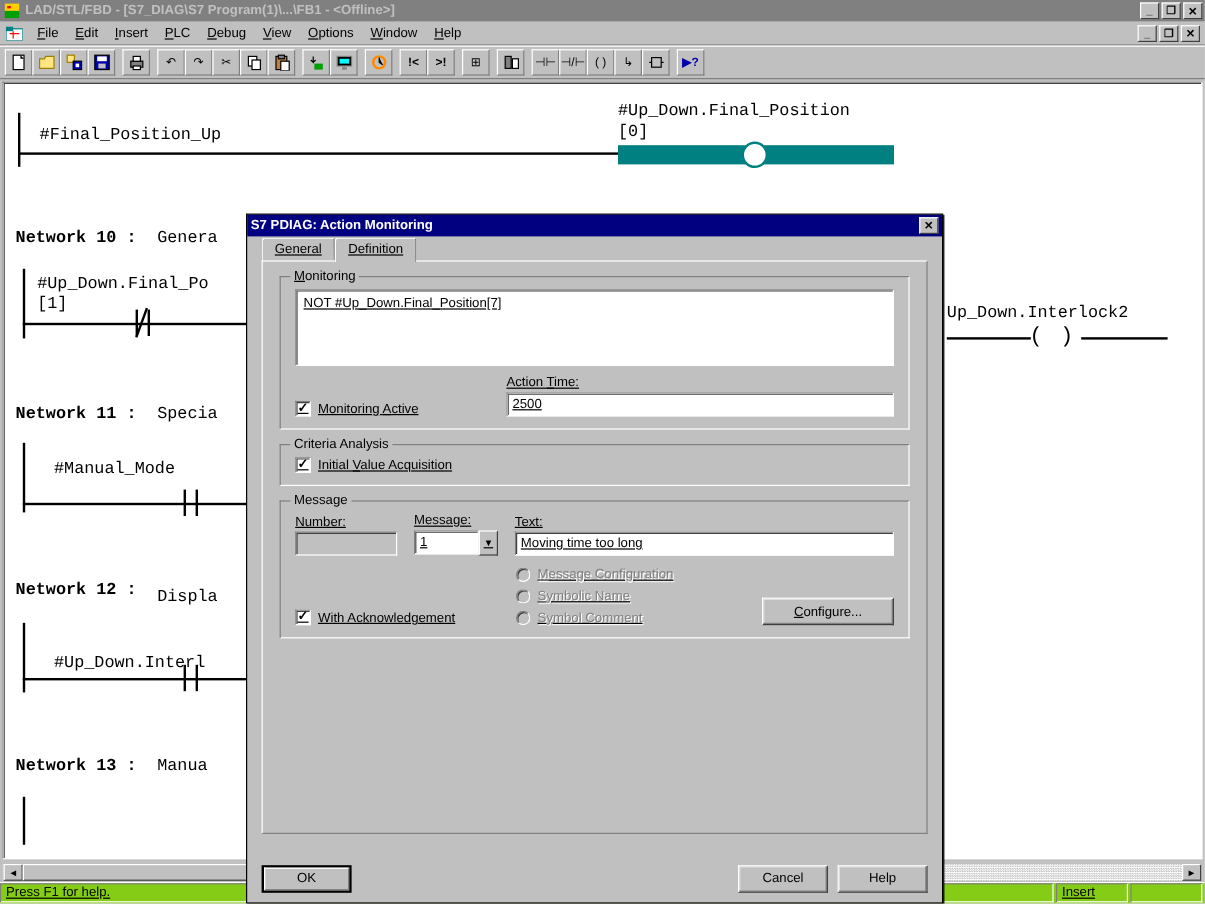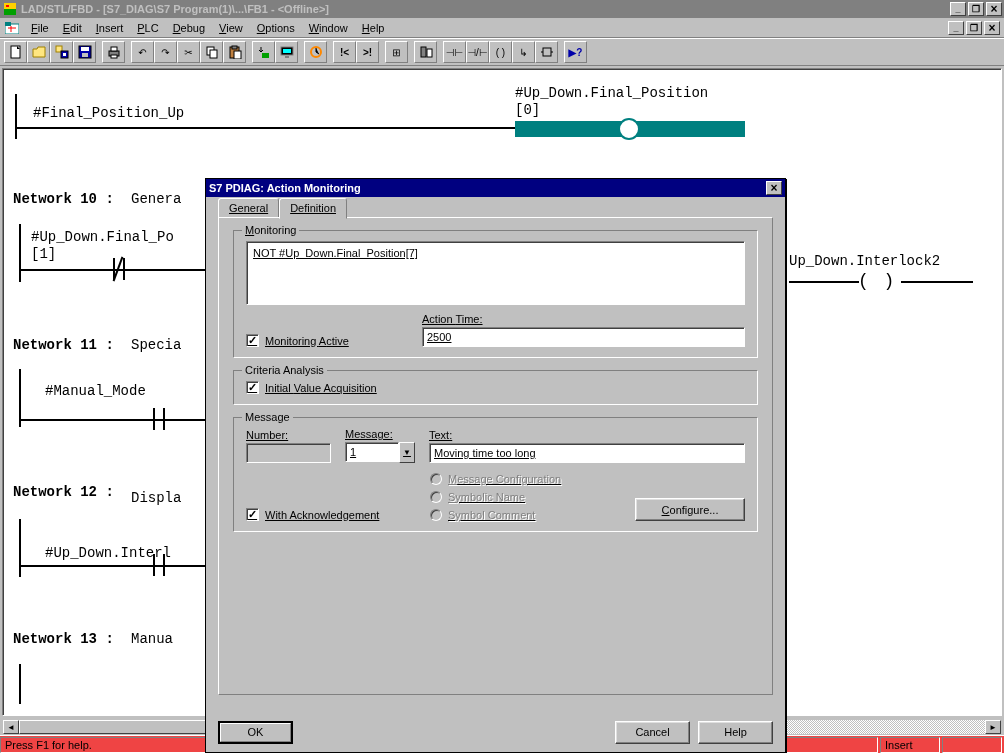--- a/index.html
+++ b/index.html
@@ -28,21 +28,21 @@
   .editor-area { position: relative; background: #fff; border: 1px solid; border-color: #808080 #fff #fff #808080; box-shadow: inset 1px 1px 0 #404040; margin: 2px 2px 14px 2px; height: 648px; overflow: hidden; font-family: "Courier New", monospace; font-size: 14px; }
   .editor-area .mono { font-family: "Courier New", monospace; font-size:14px; }
   .net-line { position:absolute; height:2px; background:#000; }
   .net-vline { position:absolute; width:2px; background:#000; }
   .net-contact { position:absolute; border:2px solid #000; border-top:none; border-bottom:none; width:12px; height:22px; }
   .teal-bar { position:absolute; background:#008080; height:16px; }
   .teal-circle { position:absolute; width:22px; height:22px; border:2px solid #008080; border-radius:50%; background:#fff; }
   .coil { position:absolute; font-family:"Courier New",monospace; font-size:18px; letter-spacing:2px; }
 
   
-  .statusbar { position:absolute; bottom:0; left:0; right:0; height:18px; background:#ef4444; border-top:1px solid #fff; display:flex; align-items:center; font-size:11px; }
+  .statusbar { position:absolute; bottom:0; left:0; right:0; height:18px; background:#84cc16; border-top:1px solid #fff; display:flex; font-size:11px;text-decoration:underline; }
   .statusbar .pane { border:1px solid; border-color:#808080 #fff #fff #808080; height:16px; padding:0 4px; display:inline-flex; align-items:center; margin-right:2px; }
 
   
   .dialog { position:absolute; left:205px; top:178px; width:581px; height:575px; background:#c0c0c0; border:1px solid #000; box-shadow: 1px 1px 0 #000; display:flex; flex-direction:column; }
   .dialog-title { height:18px; background:#000080; color:#fff; font-weight:bold; display:flex; align-items:center; padding:0 3px; }
   .dialog-title .sp { flex:1; }
   .dialog-title .dclose { width:16px; height:14px; background:#c0c0c0; border:1px solid; border-color:#fff #404040 #404040 #fff; display:inline-flex; align-items:center; justify-content:center; color:#000; font-size:12px; font-weight:bold; }
   .dialog-body { flex:1; padding:0 12px 0 12px; position:relative;text-decoration:underline; }
   .dialog-buttons { height:40px; display:flex; align-items:center; padding:0 12px; gap:8px; }
   .dialog-buttons .right { margin-left:auto; display:flex; gap:8px; }

